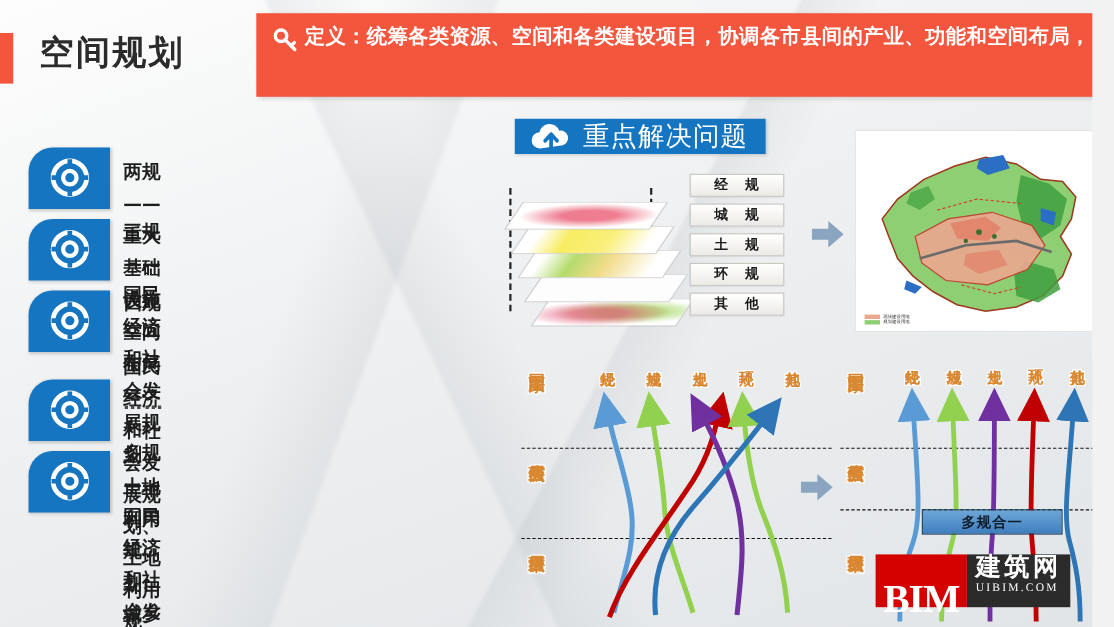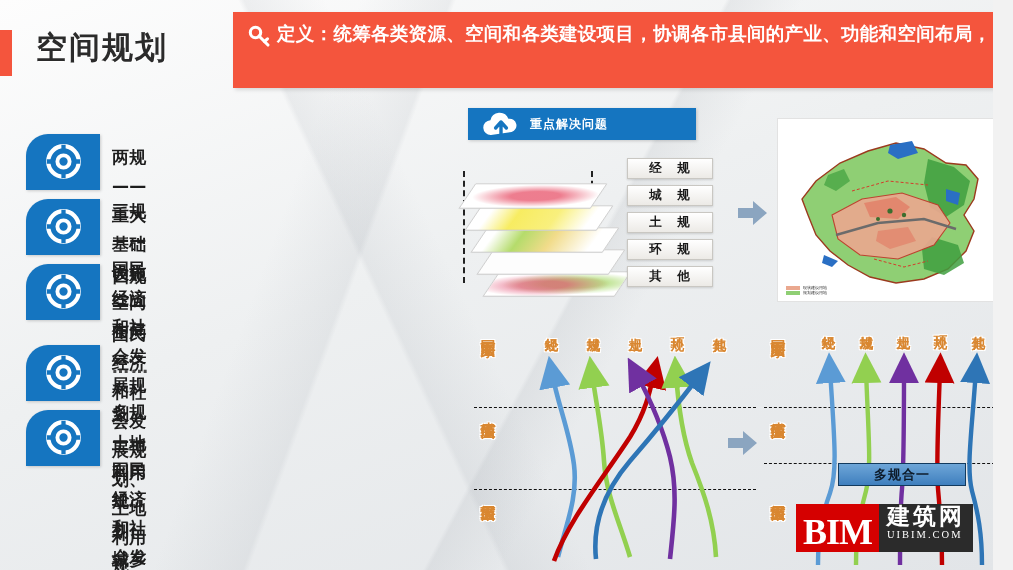--- a/index.html
+++ b/index.html
@@ -58,22 +58,22 @@
   }
   .li-txt.dots{font-size:17px;color:#4a4a4a;letter-spacing:2px;}
 
   
   #cloud-head{
     position:absolute;left:468px;top:108px;width:228px;height:32px;
     background:#1575c0;box-shadow:1px 1px 3px rgba(0,0,0,.18);
   }
   #cloud-head .c-ico{position:absolute;left:12px;top:4px;}
   #cloud-head .c-txt{
-    position:absolute;left:62px;top:3px;color:#fff;font-size:12px;
-    font-weight:bold;letter-spacing:1px;line-height:26px;
+    position:absolute;left:62px;top:3px;color:#fff;font-size:24px;
+    font-weight:normal;letter-spacing:1px;line-height:26px;
   }
 
   
   #stack{position:absolute;left:458px;top:163px;width:172px;height:125px;}
   #stack .dash{position:absolute;border-left:2px dashed #222;height:112px;}
   .layer{
     position:absolute;width:130px;height:52px;
     transform:skewX(-34deg) scaleY(.46);
     border:1px solid #c6c6c6;background:#fff;
     box-shadow:0 1px 1px rgba(0,0,0,.12);
@@ -121,21 +121,21 @@
     background:linear-gradient(#6ea6d8,#3f7fbe);
     border:1.5px solid #123a5e;
     font-size:13px;font-weight:bold;color:#0d1b2a;
     display:flex;align-items:center;justify-content:center;letter-spacing:1px;
   }
 
   
   #wm{position:absolute;left:796px;top:504px;height:48px;display:flex;}
   #wm .bim{
     background:#d50000;color:#fff;font-family:"Liberation Serif",serif;
-    font-weight:bold;font-size:36px;line-height:48px;padding:4px 7px;letter-spacing:-1px;
+    font-weight:bold;font-size:36px;line-height:48px;padding:16px 7px;letter-spacing:-1px;
   }
   #wm .cn{
     background:#2b2b2b;color:#fff;padding:0 8px;display:flex;
     flex-direction:column;justify-content:flex-start;
   }
   #wm .cn .big{font-size:23px;font-weight:bold;line-height:25px;letter-spacing:3px;}
   #wm .cn .small{font-family:"Liberation Serif",serif;font-size:10.5px;letter-spacing:2px;line-height:12px;}
 </style>
 </head>
 <body>

